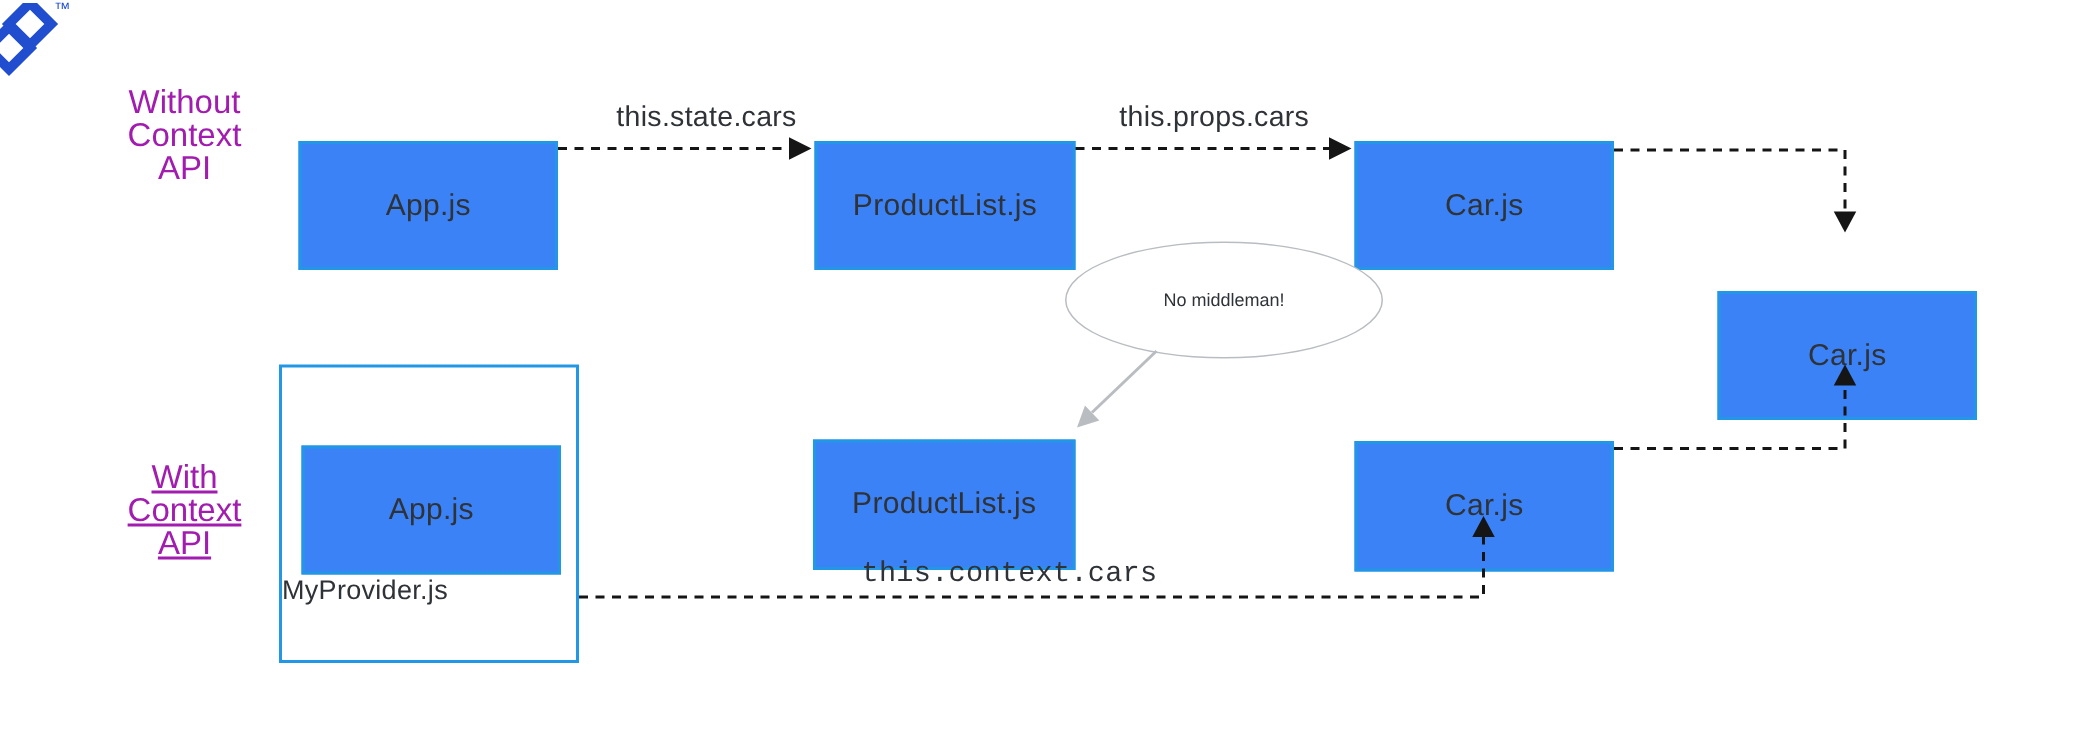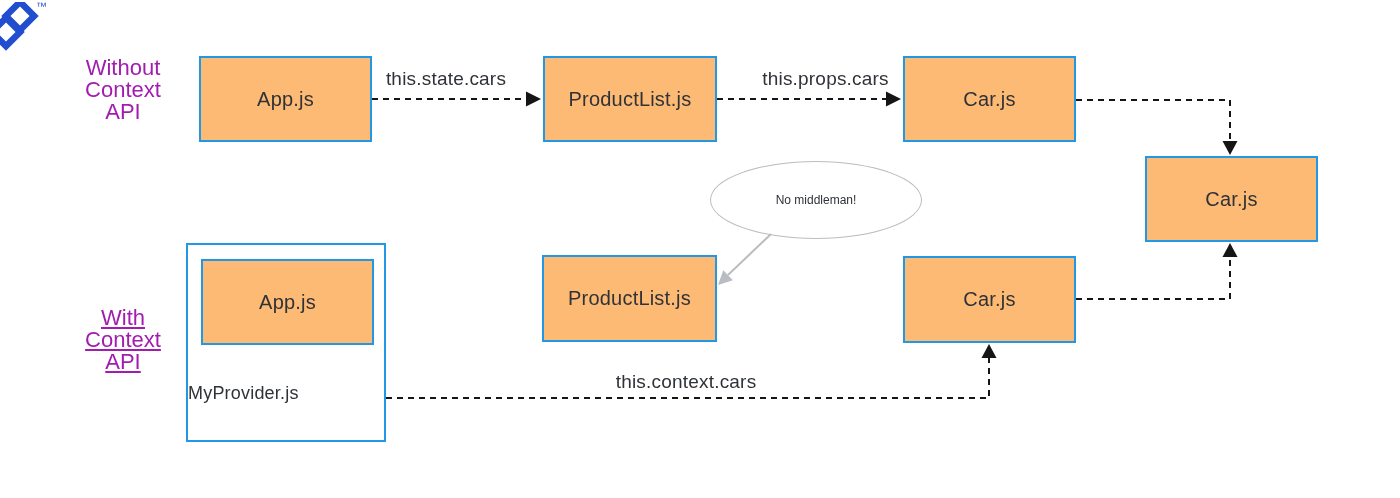--- a/index.html
+++ b/index.html
@@ -20,27 +20,28 @@
     left: 0;
     top: 0;
     width: 1400px;
     height: 498px;
     pointer-events: none;
   }
   .node {
     position: absolute;
     box-sizing: border-box;
     border: 2px solid #2297e5;
-    background: #fdba74;
+    background: #3b82f6;
     display: flex;
     align-items: center;
     justify-content: center;
     font-size: 20px;
     color: #2f3338;
     letter-spacing: 0.2px;
+    margin-top: 38px;
   }
   .node-outer {
     position: absolute;
     box-sizing: border-box;
     border: 2px solid #2297e5;
     background: #ffffff;
   }
   .provider-label {
     position: absolute;
     left: 0;
@@ -106,23 +107,23 @@
   #node-app-top        { left: 199px; top: 56px;  width: 173px; height: 86px; }
   #node-productlist-top{ left: 543px; top: 56px;  width: 174px; height: 86px; }
   #node-car-top        { left: 903px; top: 56px;  width: 173px; height: 86px; }
   #node-car-right      { left: 1145px; top: 156px; width: 173px; height: 86px; }
   #node-provider       { left: 186px; top: 243px; width: 200px; height: 199px; }
   #node-app-inner      { left: 13px;  top: 14px;  width: 173px; height: 86px; position: absolute; }
   #node-productlist-bottom { left: 542px; top: 255px; width: 175px; height: 87px; }
   #node-car-bottom     { left: 903px; top: 256px; width: 173px; height: 87px; }
   #lbl-without { left: 63px; top: 57px; }
   #lbl-with    { left: 63px; top: 307px; text-decoration: underline; }
-  #lbl-state   { left: 358px; top: 68px;  width: 176px; }
-  #lbl-props   { left: 716px; top: 68px;  width: 187px; padding-left: 16px; }
-  #lbl-context { left: 536px; top: 371px; width: 300px; }
+  #lbl-state   { left: 383px; top: 68px;  width: 176px; }
+  #lbl-props   { left: 716px; top: 68px;  width: 187px; }
+  #lbl-context { left: 523px; top: 371px; width: 300px; font-family: Liberation Mono, monospace; }
 </style>
 </head>
 <body>
 
 <div class="canvas">
 
   <div class="logo-wrap">
     <svg class="logo-svg" width="52" height="52" viewBox="0 0 52 52">
       <rect x="18" y="4" width="20" height="20" transform="rotate(45 28 14)" fill="none" stroke="#204ecf" stroke-width="6.5"></rect>
       <rect x="4" y="20" width="20" height="20" transform="rotate(45 14 30)" fill="none" stroke="#204ecf" stroke-width="6.5"></rect>

